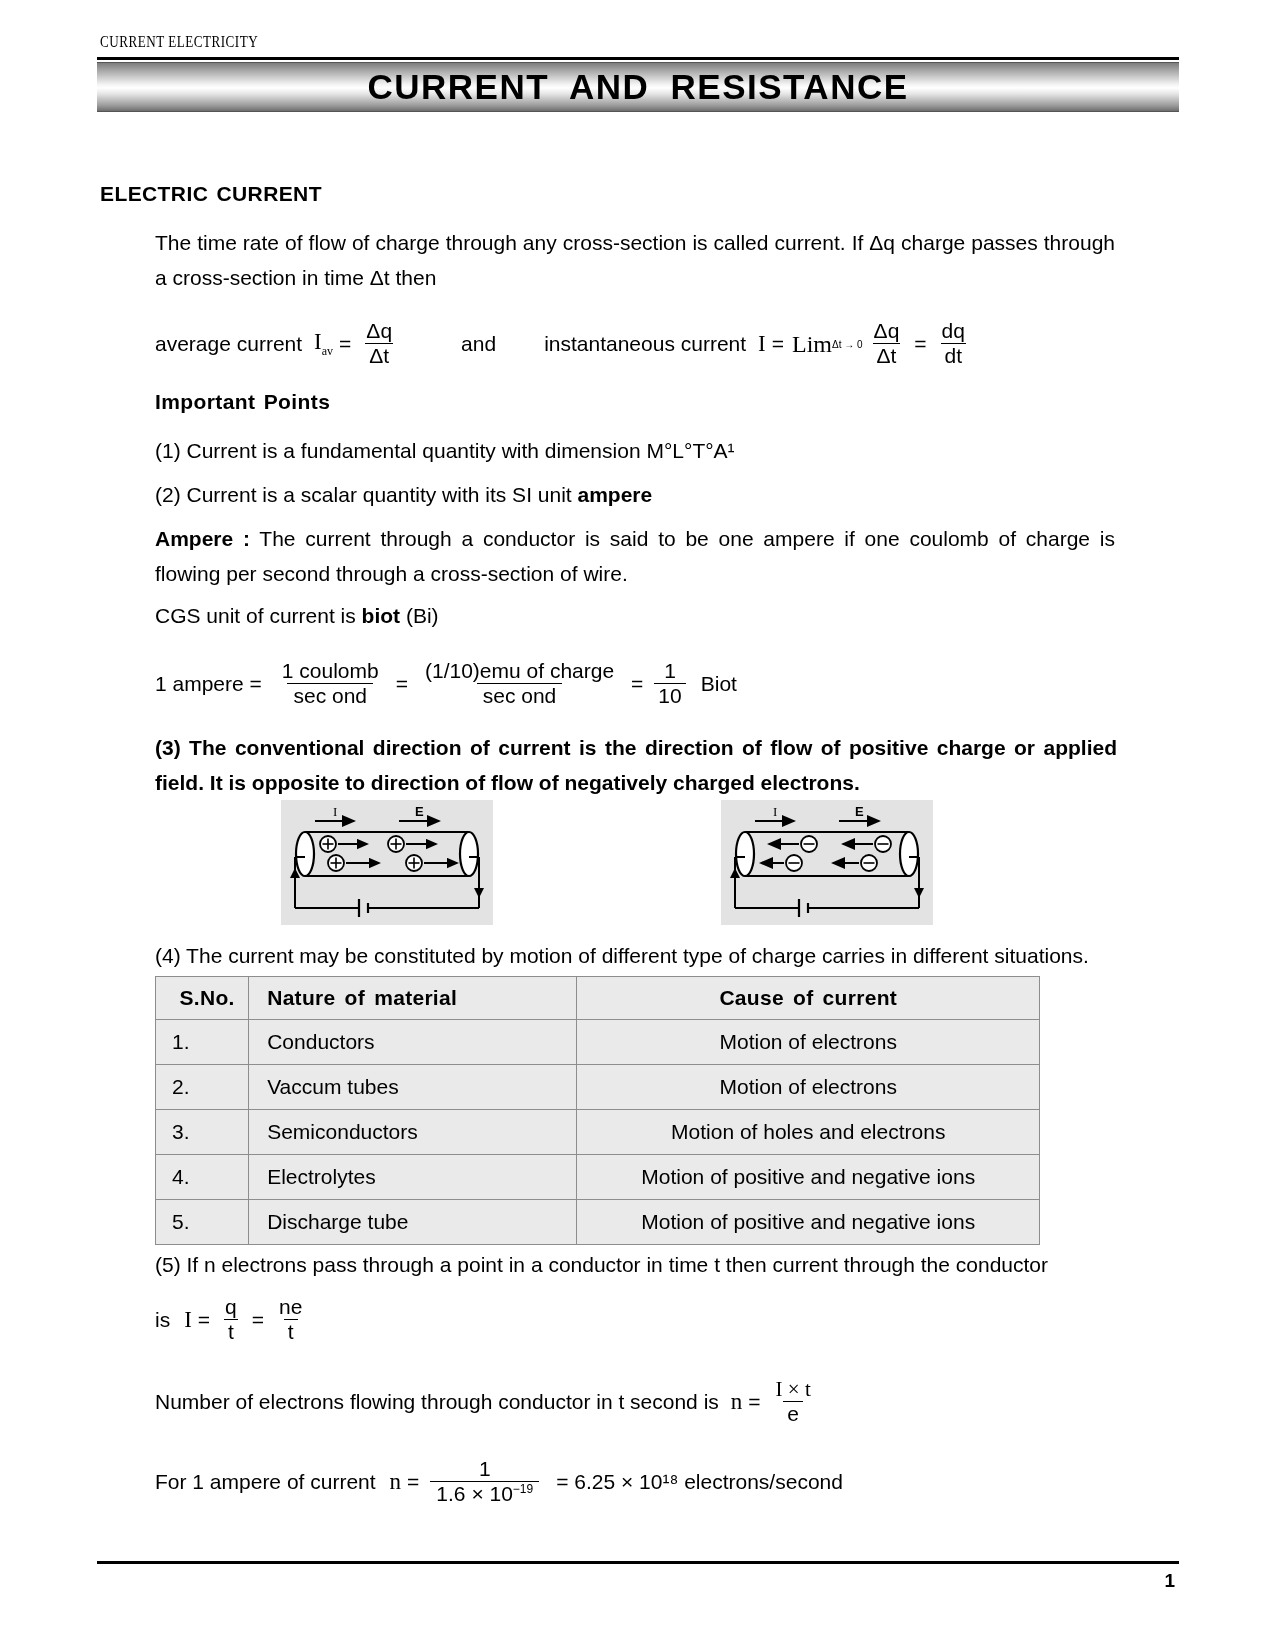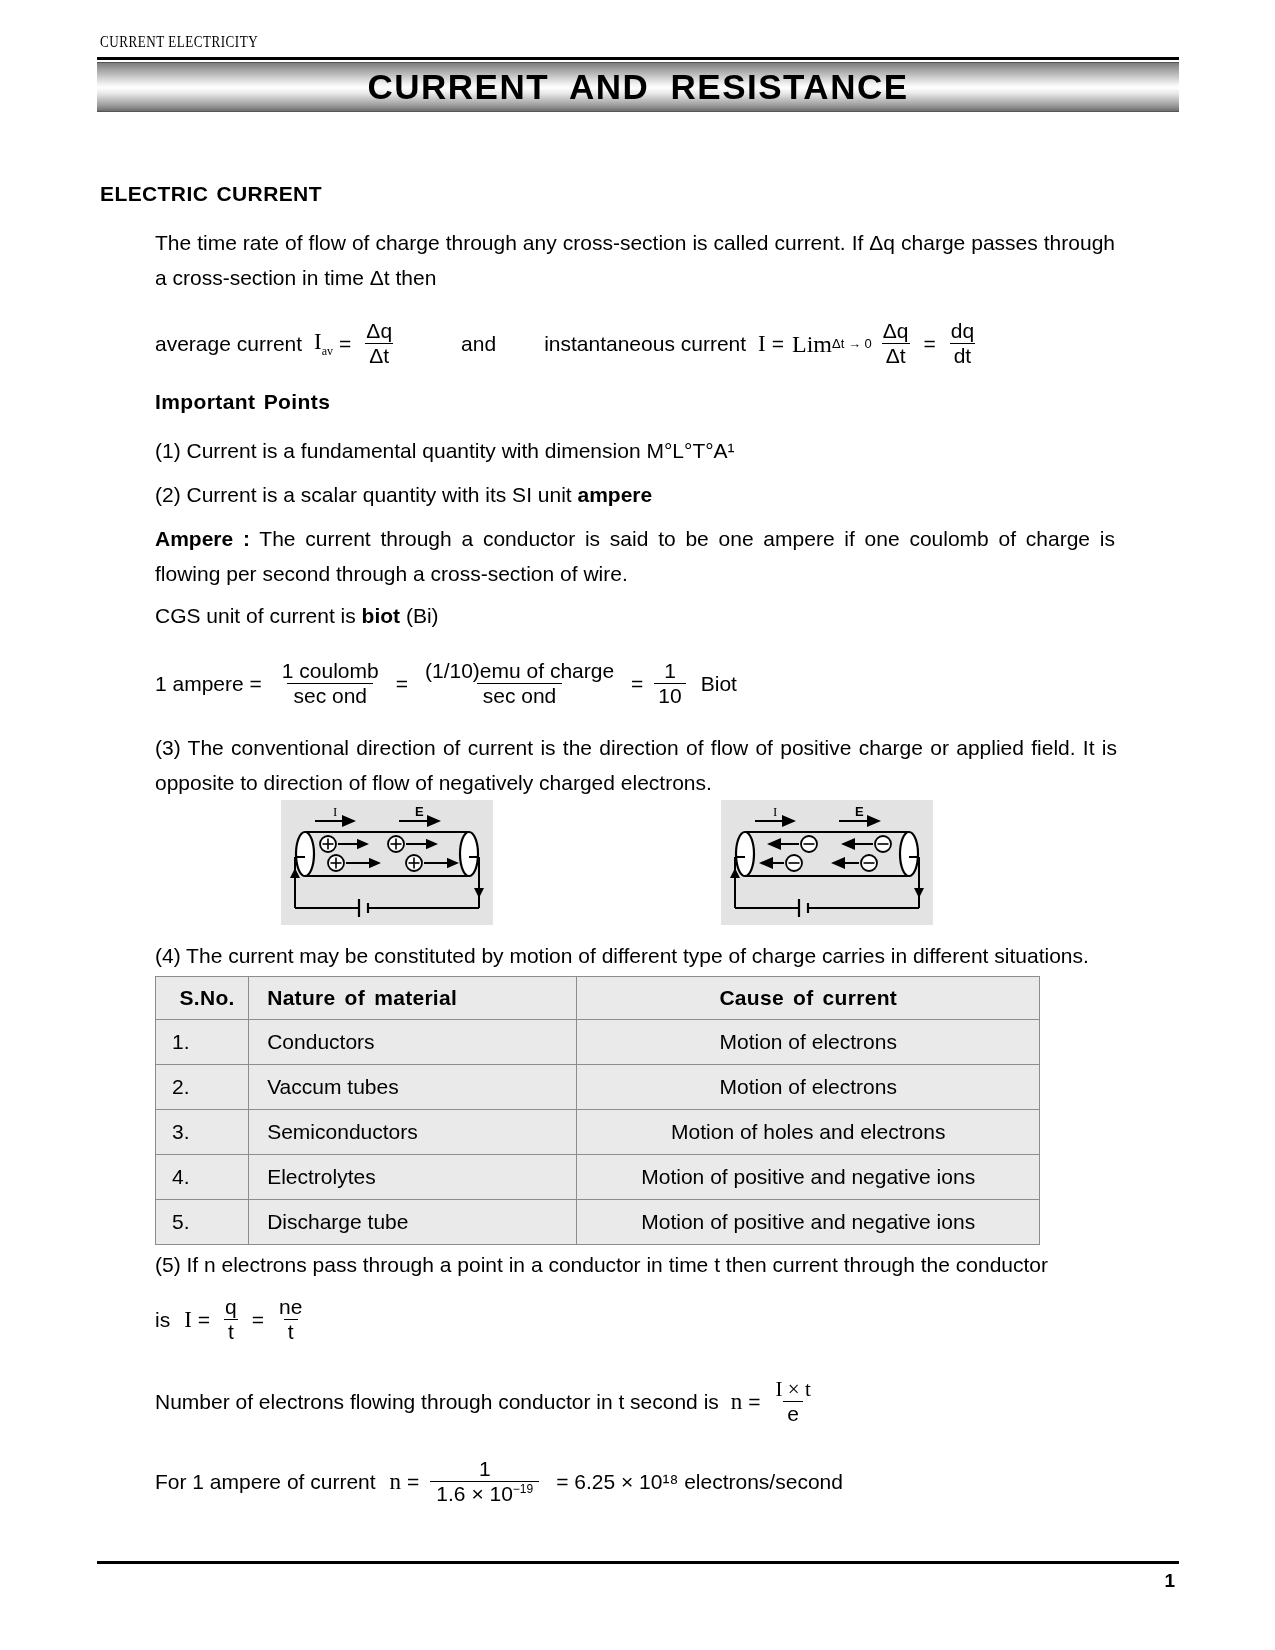--- a/index.html
+++ b/index.html
@@ -76,21 +76,21 @@
   .mi{font-family:"Liberation Serif", serif;font-style:normal;font-size:23px;}
   .frac{
     display:inline-flex;flex-direction:column;align-items:center;
     vertical-align:middle;margin:8px 5px;
   }
   .frac .num{padding:0 4px 1px 4px;line-height:1.05;}
   .frac .den{padding:1px 4px 0 4px;line-height:1.05;border-top:1.5px solid #000;}
   .frac.wide .num,.frac.wide .den{padding-left:6px;padding-right:6px;}
   .lim{display:inline-flex;align-items:center;margin:0 2px;}
   .lim .lbase{font-family:"Liberation Serif", serif;font-size:24px;line-height:1;}
-  .lim .lsub{font-size:13px;line-height:1.1;margin-top:1px;}
+  .lim .lsub{font-size:10px;line-height:1.1;margin-top:1px;}
   .op{margin:0 6px;}
   sup.sm{font-size:12px;vertical-align:super;}
   sub.sm{font-size:12px;vertical-align:sub;}
 
   
   .fig{
     position:absolute;
     background:#e3e3e3;
   }
   .fig svg{display:block;}
@@ -206,21 +206,21 @@
       <span class="den">sec ond</span>
     </span>
     <span class="op">=</span>
     <span class="frac">
       <span class="num">1</span>
       <span class="den">10</span>
     </span>
     <span style="margin-left:10px;">Biot</span>
   </div>
 
-  <div class="para" style="left:155px;top:730px;width:962px;text-align:justify;">(3) The conventional direction of current is the direction of flow of positive charge or applied field. It is opposite to direction of flow of negatively charged electrons.</div>
+  <div class="para" style="left:155px;top:730px;width:962px;text-align:justify;font-weight:bold;">(3) The conventional direction of current is the direction of flow of positive charge or applied field. It is opposite to direction of flow of negatively charged electrons.</div>
 
   <div class="fig" style="left:281px;top:800px;width:212px;height:125px;">
     <svg width="212" height="125" viewBox="0 0 212 125">
       <defs>
         <marker id="ar" markerWidth="7" markerHeight="7" refX="6" refY="3" orient="auto">
           <path d="M0,0 L7,3 L0,6 z" fill="#000"></path>
         </marker>
         <marker id="arS" markerWidth="6" markerHeight="6" refX="5" refY="2.6" orient="auto">
           <path d="M0,0 L6,2.6 L0,5.2 z" fill="#000"></path>
         </marker>

